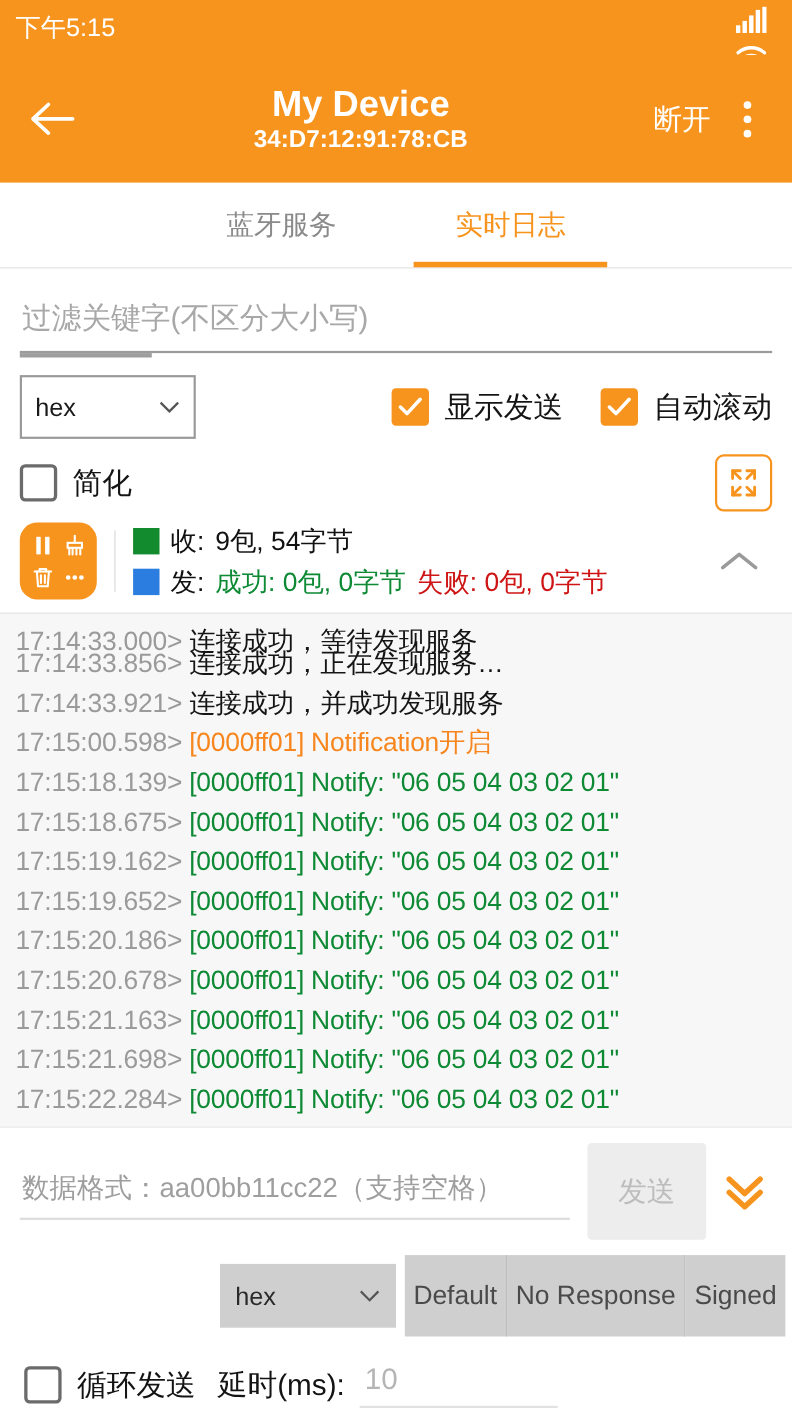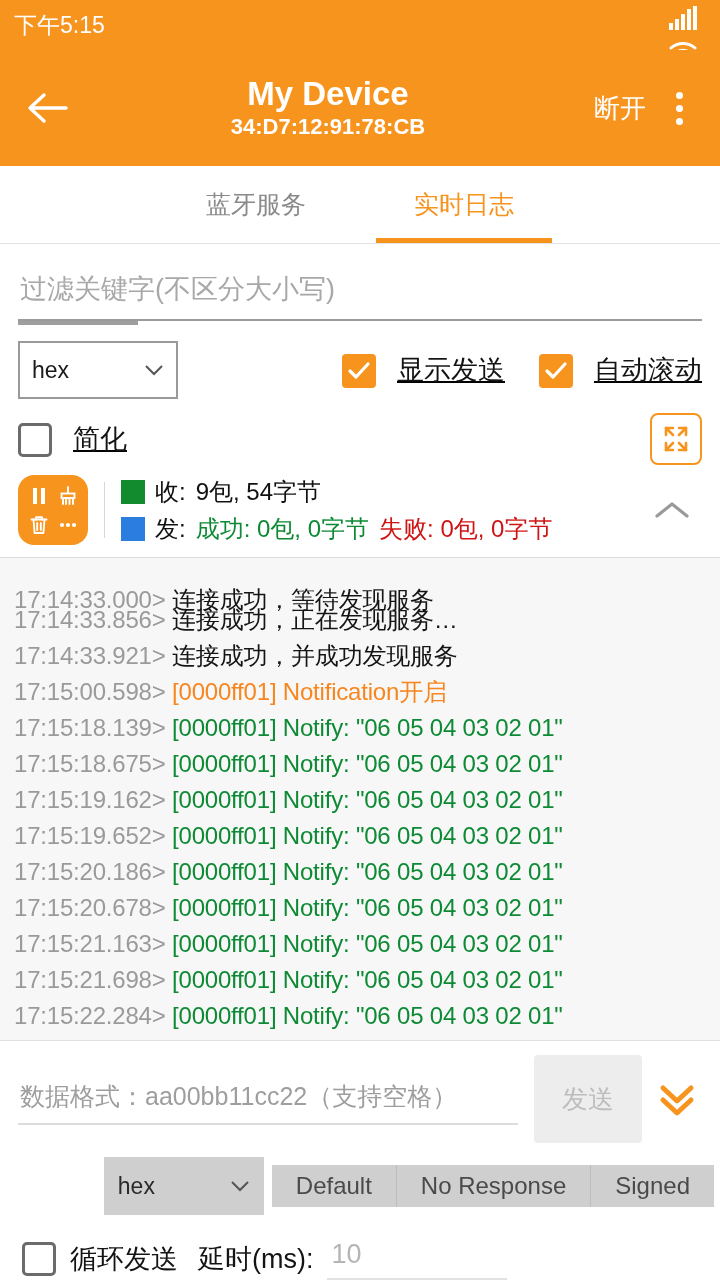--- a/index.html
+++ b/index.html
@@ -66,21 +66,21 @@
 
   
   .ctrl-row1 { display:flex; align-items:center; padding:16px 18px 0 18px; flex:0 0 auto; }
   .select-box {
     width:160px; height:58px; border:2px solid #9a9a9a; background:#fff;
     display:flex; align-items:center; justify-content:space-between; padding:0 12px;
     cursor:pointer;
   }
   .select-box .val { font-size:23px; color:#1a1a1a; }
   .chev { width:20px; height:12px; }
-  .cb-group { display:flex; align-items:flex-end; gap:21px; cursor:pointer;text-decoration:underline; }
+  .cb-group { display:flex; align-items:center; gap:14px; cursor:pointer; }
   .cb {
     width:34px; height:34px; border-radius:4px; display:flex; align-items:center;
     justify-content:center; flex:0 0 auto;
   }
   .cb.on { background:#F7941E; }
   .cb.off { border:3px solid #6b6b6b; background:#fff; border-radius:5px; }
   .cb-label { font-size:27px; color:#141414; }
   .spacer { flex:1; }
 
   .ctrl-row2 { display:flex; align-items:center; padding:14px 18px 0 18px; flex:0 0 auto; }
@@ -142,21 +142,21 @@
   
   .opt-row { display:flex; align-items:center; justify-content:flex-end; padding:4px 6px 0 18px; flex:0 0 auto; }
   .opt-select {
     width:160px; height:58px; background:#cfcfcf; display:flex; align-items:center;
     justify-content:space-between; padding:0 14px; cursor:pointer;
   }
   .opt-select .val { font-size:23px; color:#2a2a2a; }
   .seg { display:flex; margin-left:8px; }
   .seg button {
     background:#cfcfcf; border:none; border-right:1px solid #bdbdbd; color:#4a4a4a;
-    font-size:24px; height:42px; padding:0 24px; font-family:inherit; cursor:pointer;
+    font-size:24px; height:74px; padding:0 8px; font-family:inherit; cursor:pointer;
   }
   .seg button:last-child { border-right:none; }
 
   .loop-row { display:flex; align-items:center; gap:14px; padding:22px 18px 0 22px; flex:0 0 auto; }
   .loop-label { font-size:27px; color:#141414; }
   .delay-label { font-size:27px; color:#141414; margin-left:6px; }
   .delay-input {
     width:180px; border:none; outline:none; border-bottom:2px solid #e2e2e2;
     font-size:27px; color:#9e9e9e; background:transparent; padding:2px 4px 8px 4px;
     font-family:inherit;

